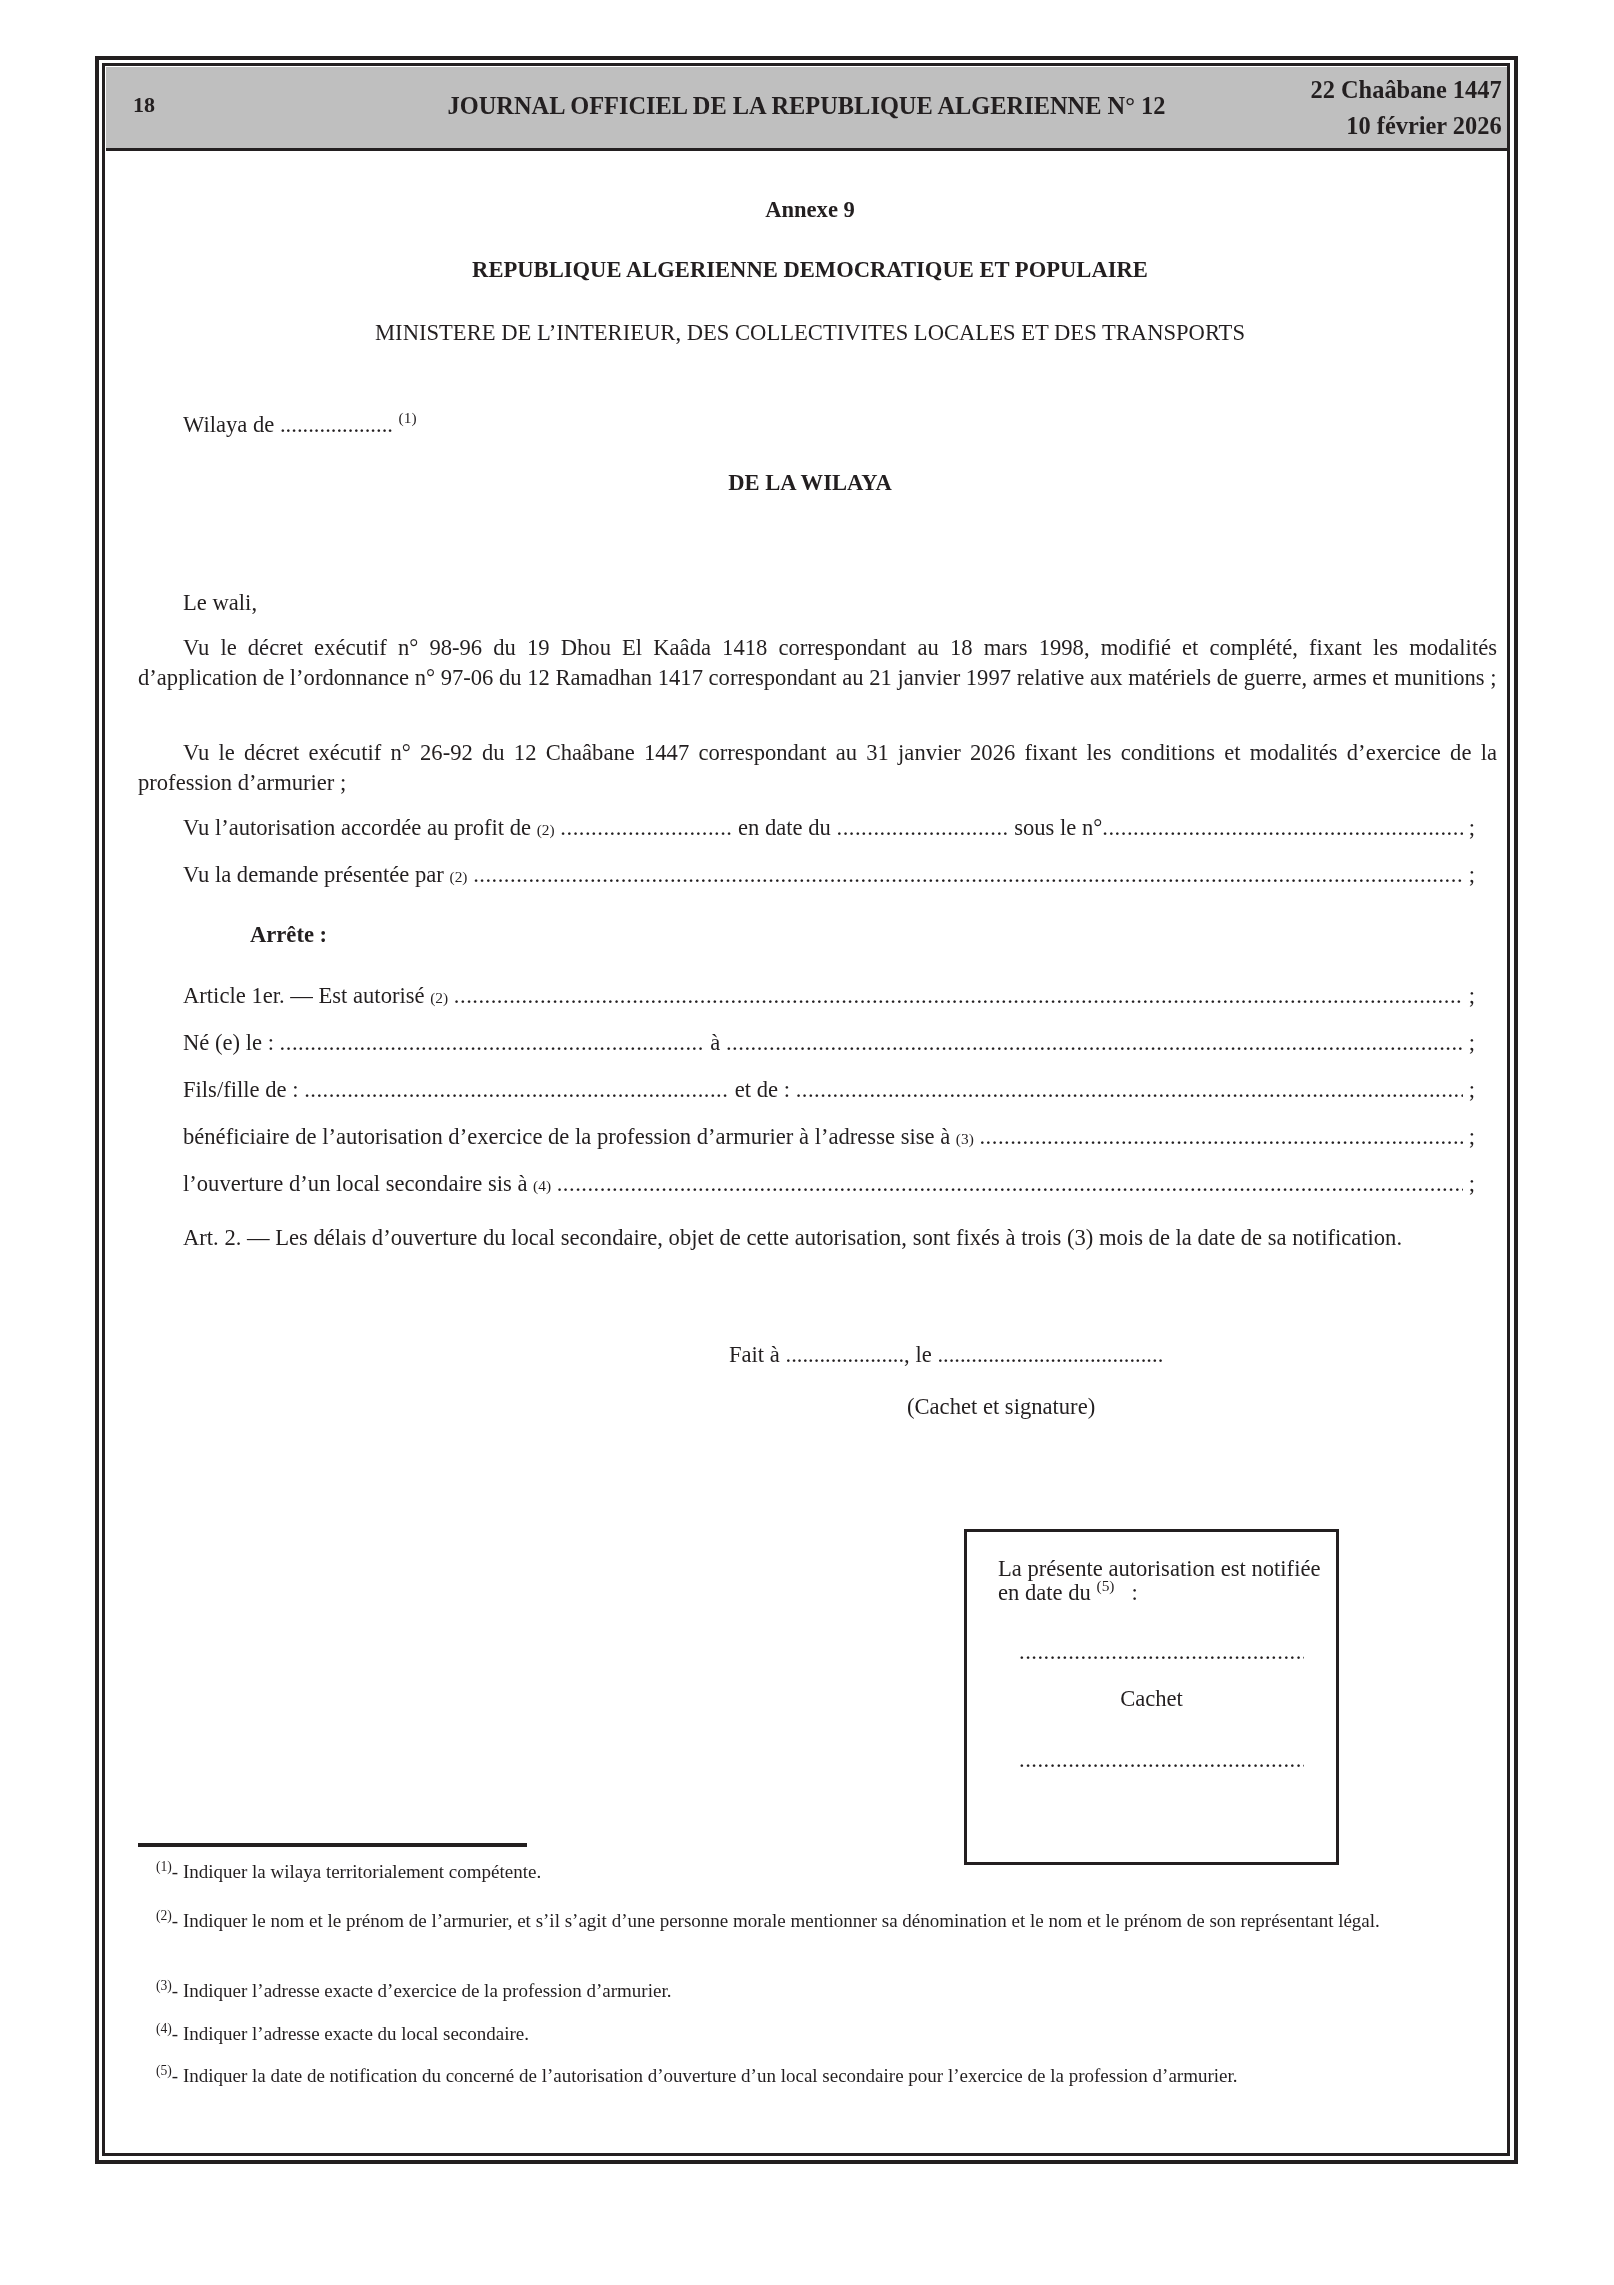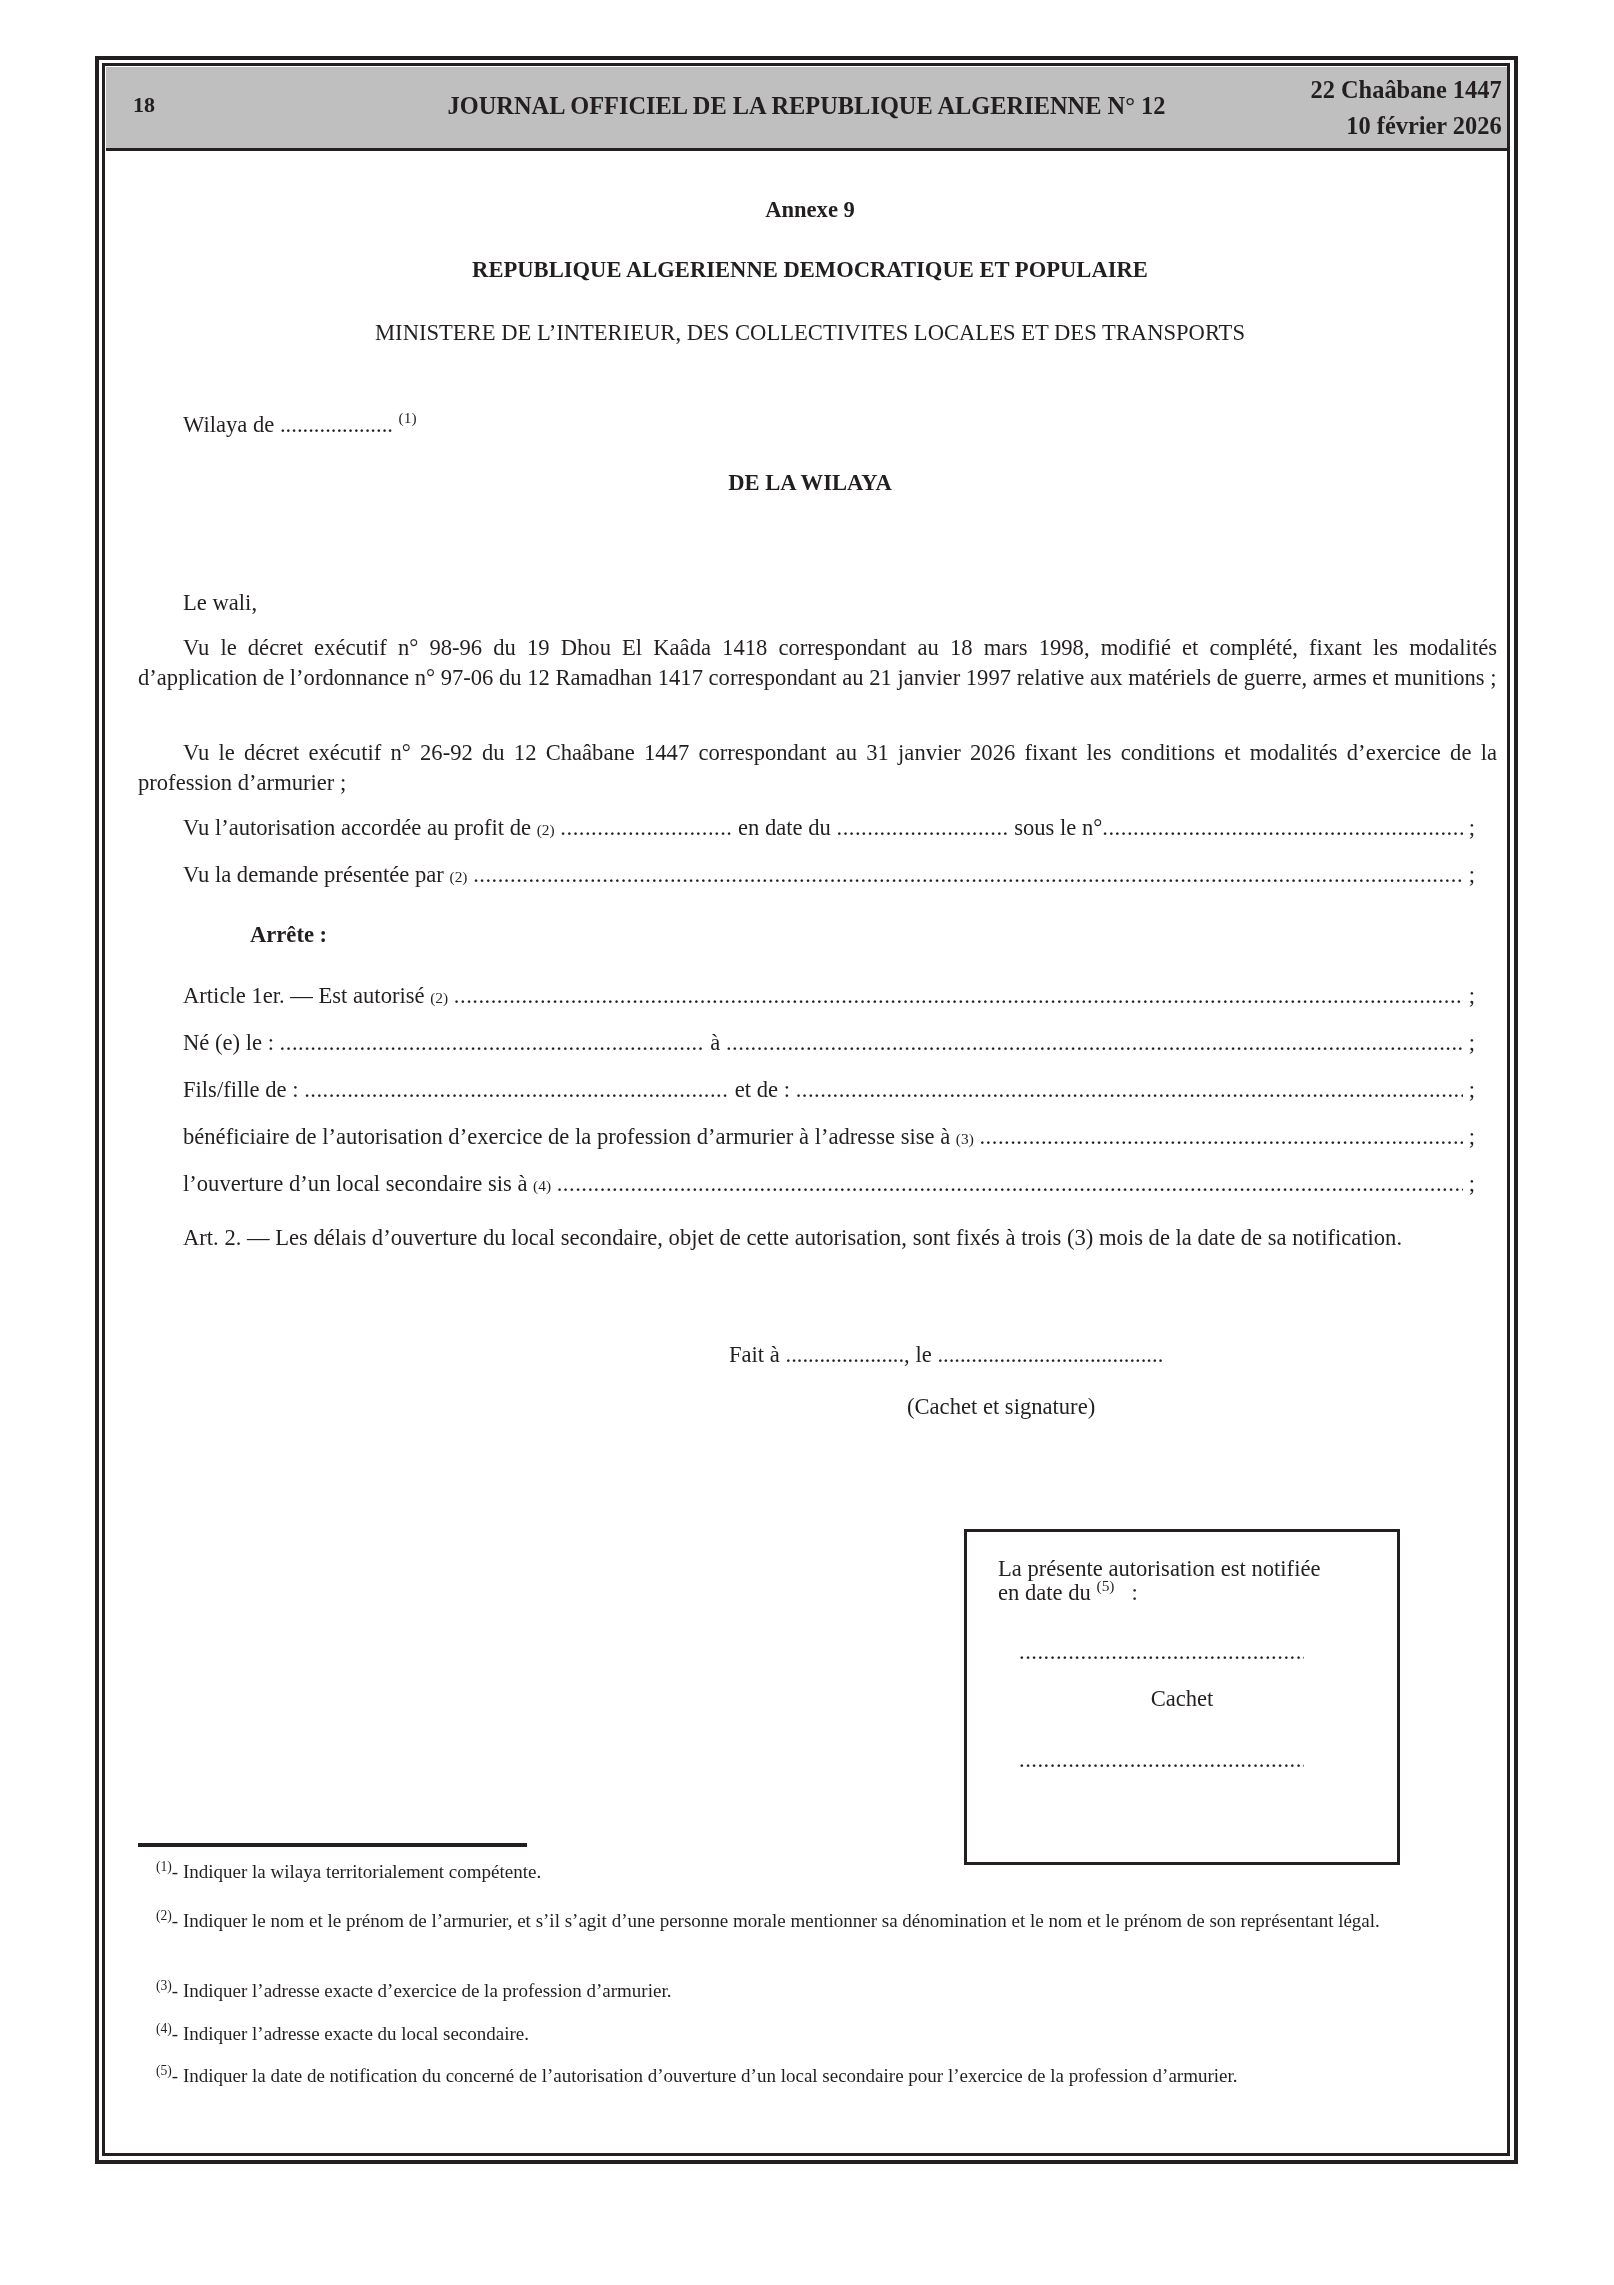--- a/index.html
+++ b/index.html
@@ -24,21 +24,21 @@
 
   .para { position: absolute; left: 138px; width: 1359px; font-size: 22.6px; line-height: 30px;
           text-align: justify; text-indent: 45px; }
   .line { position: absolute; left: 183px; width: 1292px; font-size: 22.6px; line-height: 31px;
           display: flex; align-items: baseline; white-space: nowrap; }
   .dots { flex: 1; overflow: hidden; white-space: nowrap; letter-spacing: 0.5px; }
   .dots::after { content: "....................................................................................................................................................................................................................................................................................................................................................................................................."; }
   .dots.fixed { flex: none; }
   .sp { white-space: pre; }
 
-  .notif-box { position: absolute; left: 964px; top: 1529px; width: 436px; height: 336px;
+  .notif-box { position: absolute; left: 964px; top: 1529px; width: 375px; height: 336px;
                border: 3.6px solid #231f20; box-sizing: border-box; }
   .notif-text { position: absolute; left: 31px; top: 25px; font-size: 22.6px; line-height: 23.5px; }
   .notif-dots { position: absolute; left: 52px; width: 285px; overflow: hidden; white-space: nowrap;
                 font-size: 22.6px; }
   .notif-dots::after { content: "................................................................................"; letter-spacing: 0.5px; }
   .notif-cachet { position: absolute; left: 0; right: 0; top: 154px; text-align: center; font-size: 22.6px; }
 
   .fn-sep { position: absolute; left: 138px; top: 1843px; width: 389px; height: 3.6px; background: #231f20; }
   .fn { position: absolute; left: 138px; width: 1359px; font-size: 19px; line-height: 24.4px;
         text-align: justify; text-indent: 18px; }

